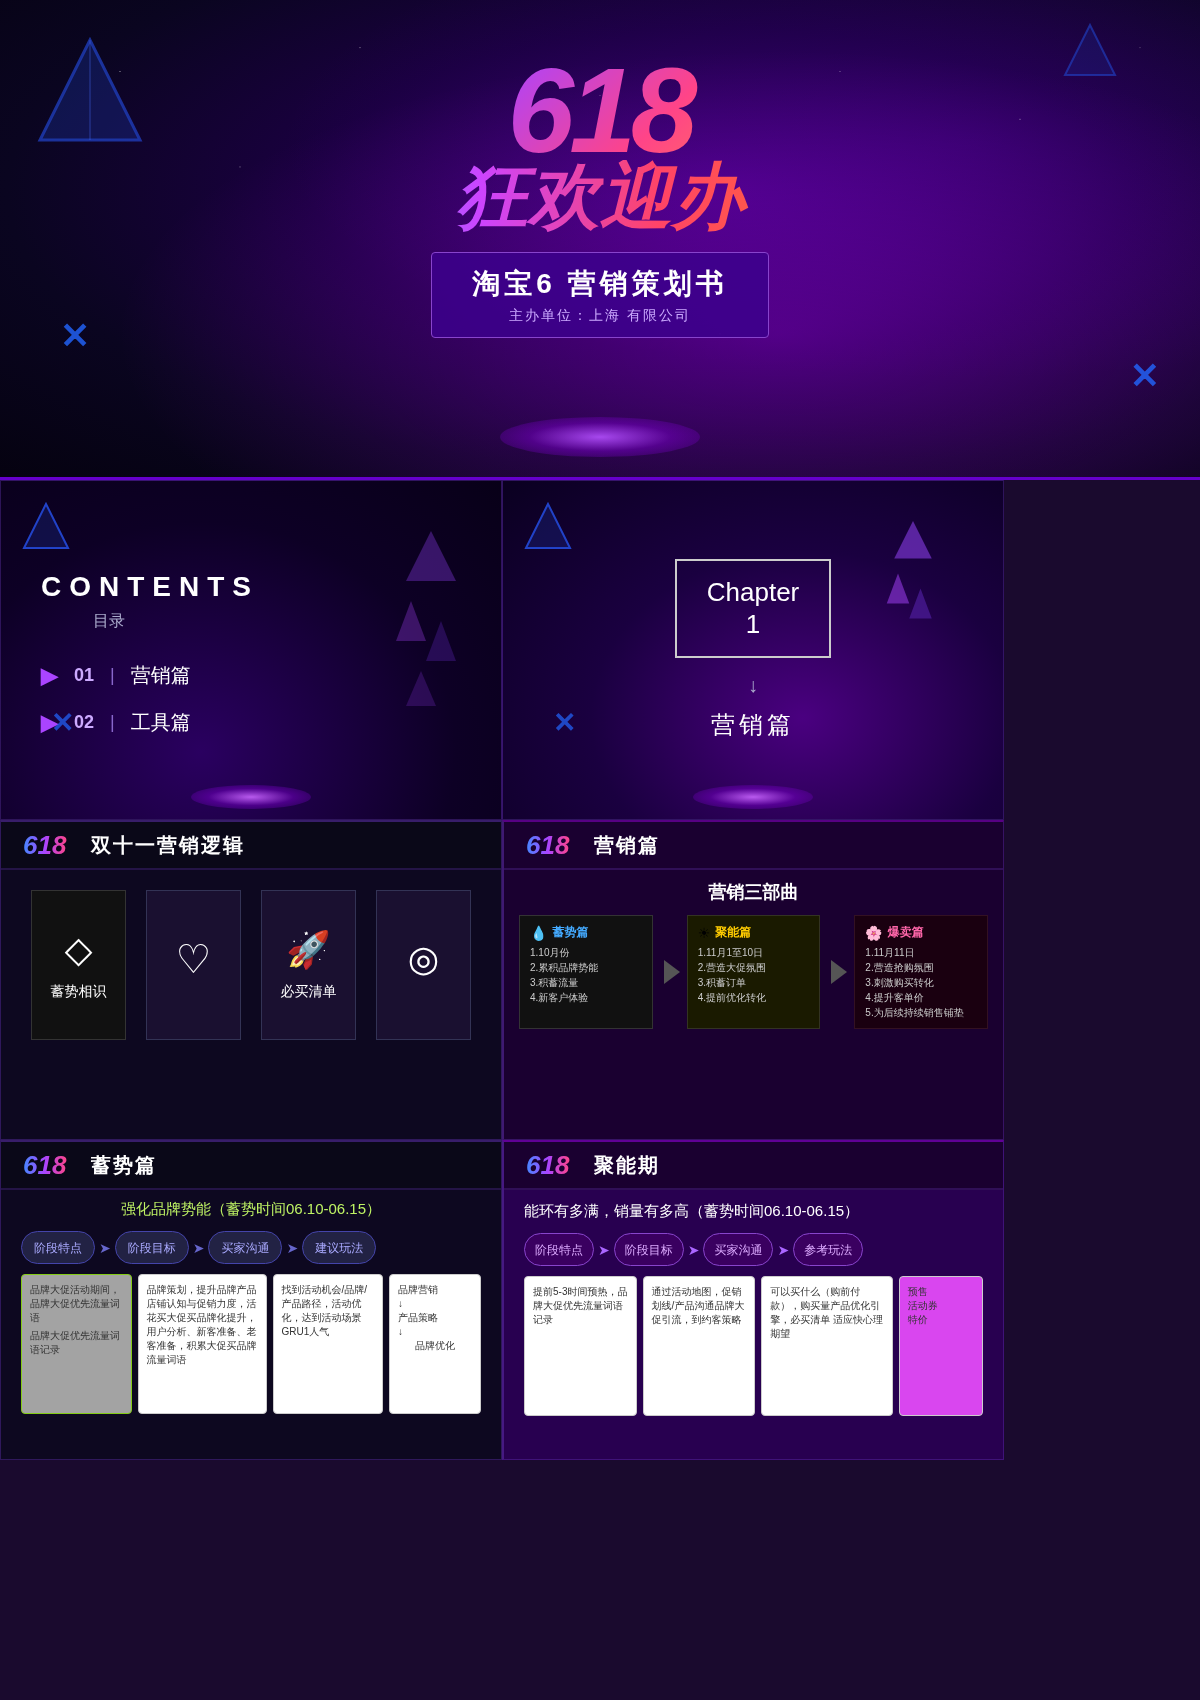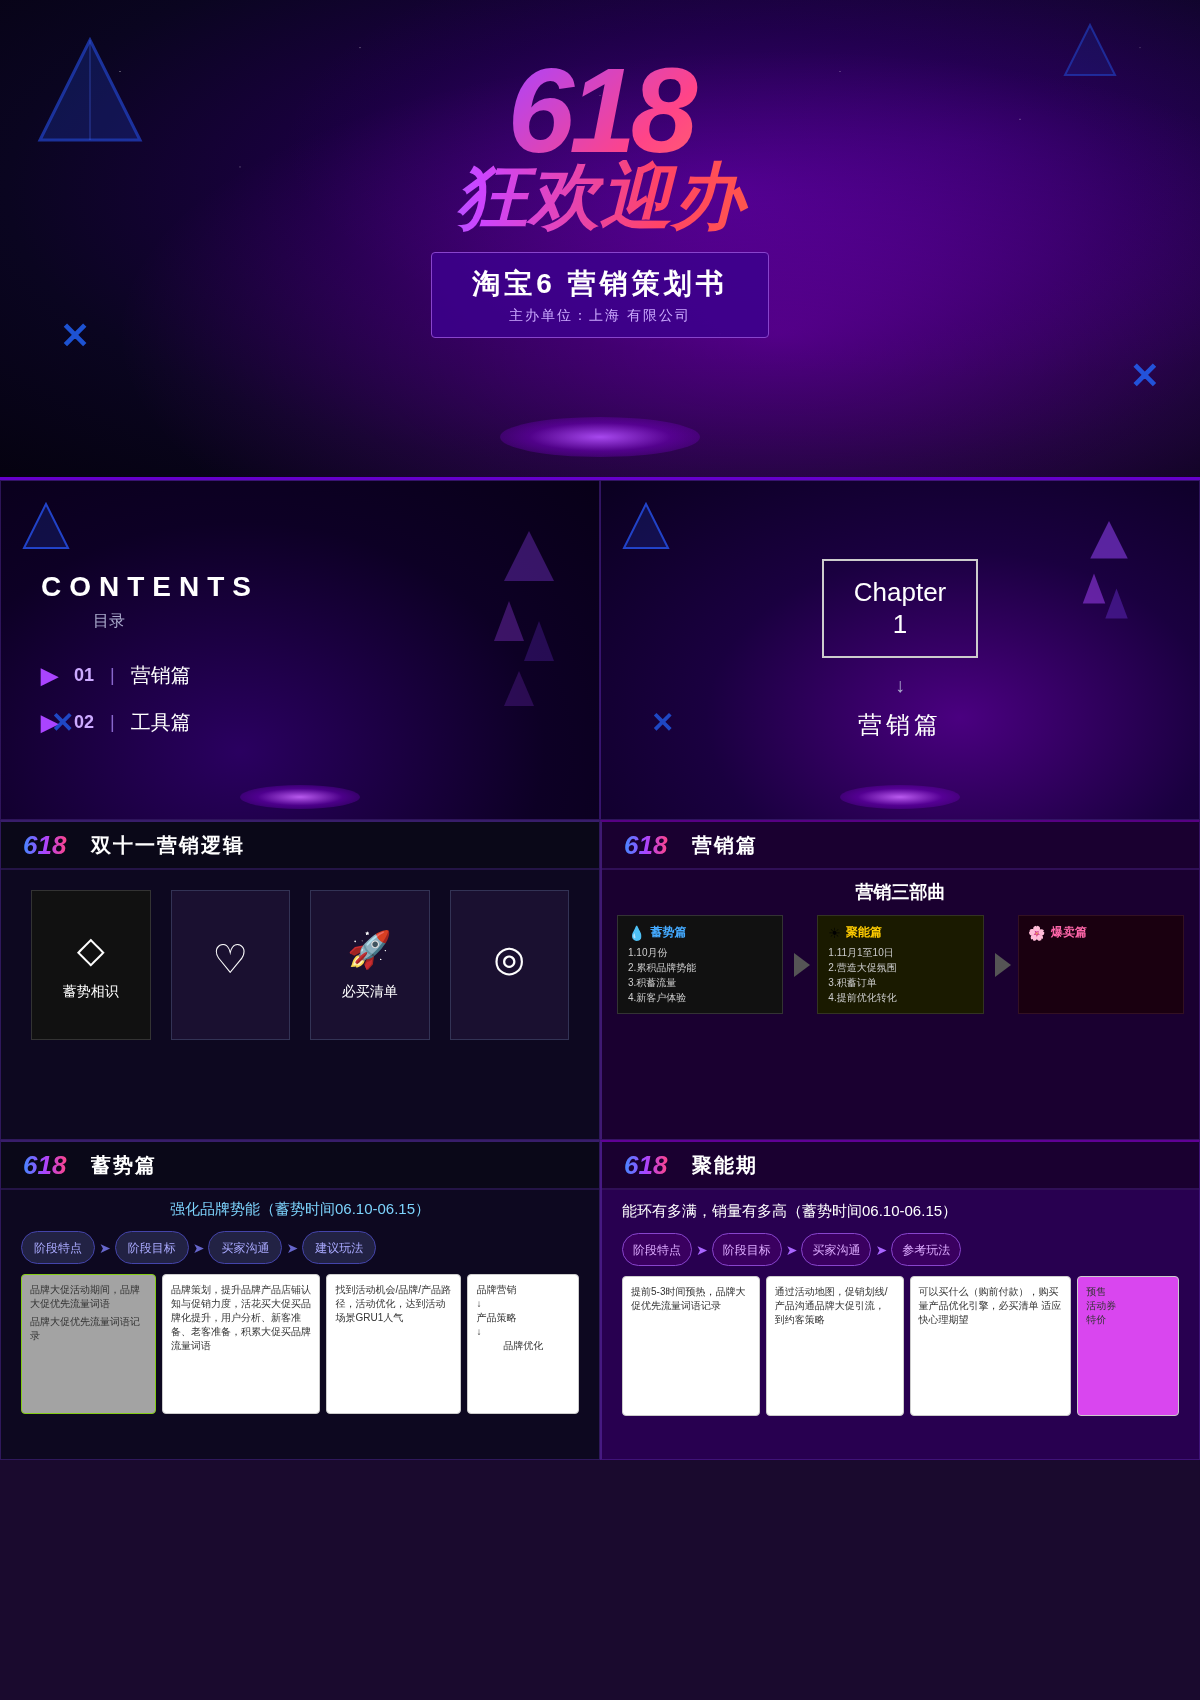--- a/index.html
+++ b/index.html
@@ -117,21 +117,21 @@
       width: 200px; height: 40px;
       background: radial-gradient(ellipse, rgba(180,80,255,0.9) 0%, rgba(120,0,200,0.5) 50%, transparent 100%);
       border-radius: 50%;
     }
 
     
     .grid-container {
       display: grid;
       grid-template-columns: 1fr 1fr;
       grid-template-rows: 340px 320px 320px;
-      width: 1200px;
+      width: 1004px;
     }
 
     
     .cell {
       position: relative;
       overflow: hidden;
       border: 1px solid rgba(100,50,180,0.4);
     }
 
     
@@ -292,21 +292,21 @@
     }
     .sanbu-block-title-blue { color: #44aaff; }
     .sanbu-block-title-yellow { color: #ffcc00; }
     .sanbu-block-title-pink { color: #ff66aa; }
     .flow-diagram {
       padding: 10px 20px;
       overflow: hidden;
     }
     .flow-title {
       text-align: center;
-      color: #7dd3fc;
+      color: #bef264;
       font-size: 15px;
       margin-bottom: 12px;
     }
 
     
     .cell-junenqi {
       background: #280050;
       border-top: 2px solid rgba(180,0,255,0.4);
       border-left: 2px solid rgba(100,50,180,0.5);
     }
@@ -589,20 +589,23 @@
 
         <div style="display:flex;align-items:center;padding:0 3px;">
           <div class="big-arrow-right"></div>
         </div>
 
         <div class="sanbu-item" style="background:#1a0010;border:1px solid #331122;">
           <div class="sanbu-item-head">
             <span class="sanbu-item-icon">🌸</span>
             <span class="sanbu-item-title sanbu-block-title-pink">爆卖篇</span>
           </div>
+          <div class="sanbu-item-body">
+            1.11月11日<br>2.营造抢购氛围<br>3.刺激购买转化<br>4.提升客单价<br>5.为后续持续销售铺垫
+          </div>
         </div>
       </div>
     </div>
   </div>
 
   <div class="cell cell-logic" style="background:#0d0820;">
     <div class="section-header section-header-dark">
       <span class="brand-618">
         <svg viewBox="0 0 50 30" width="50" height="30" style="display:inline-block;">
           <text x="2" y="24" font-size="26" font-weight="900" font-style="italic" fill="url(#g3)">618</text>

